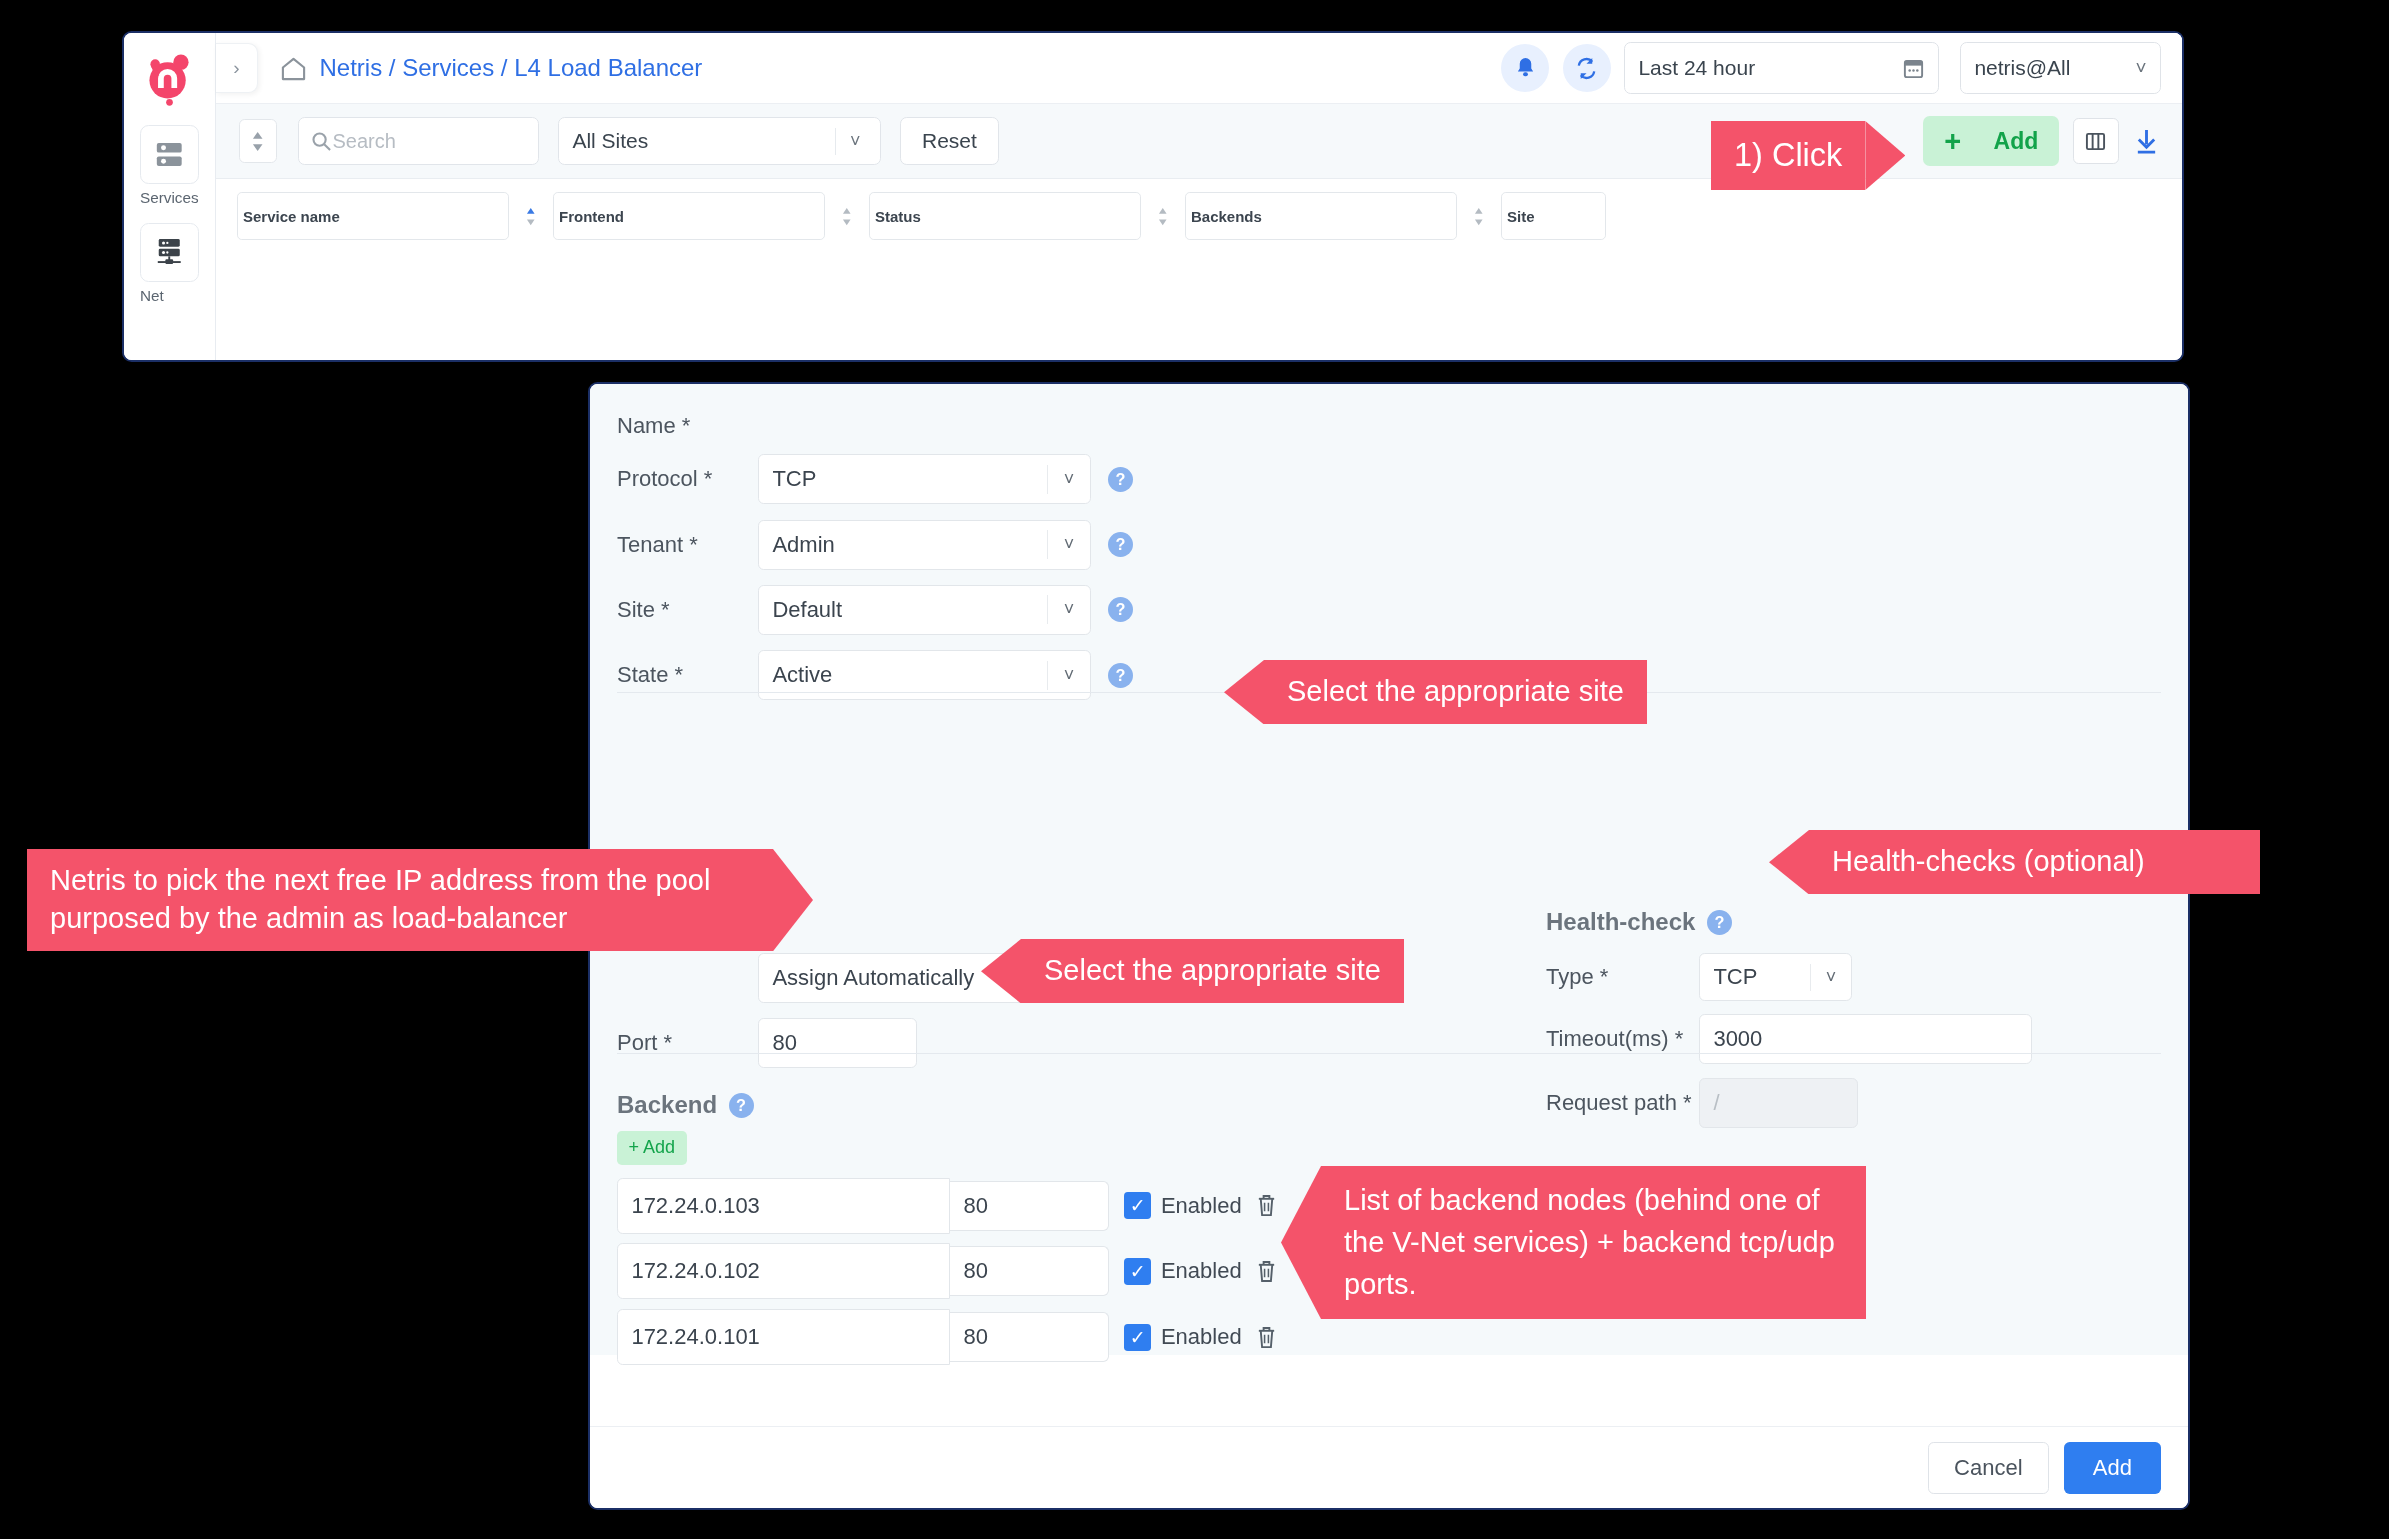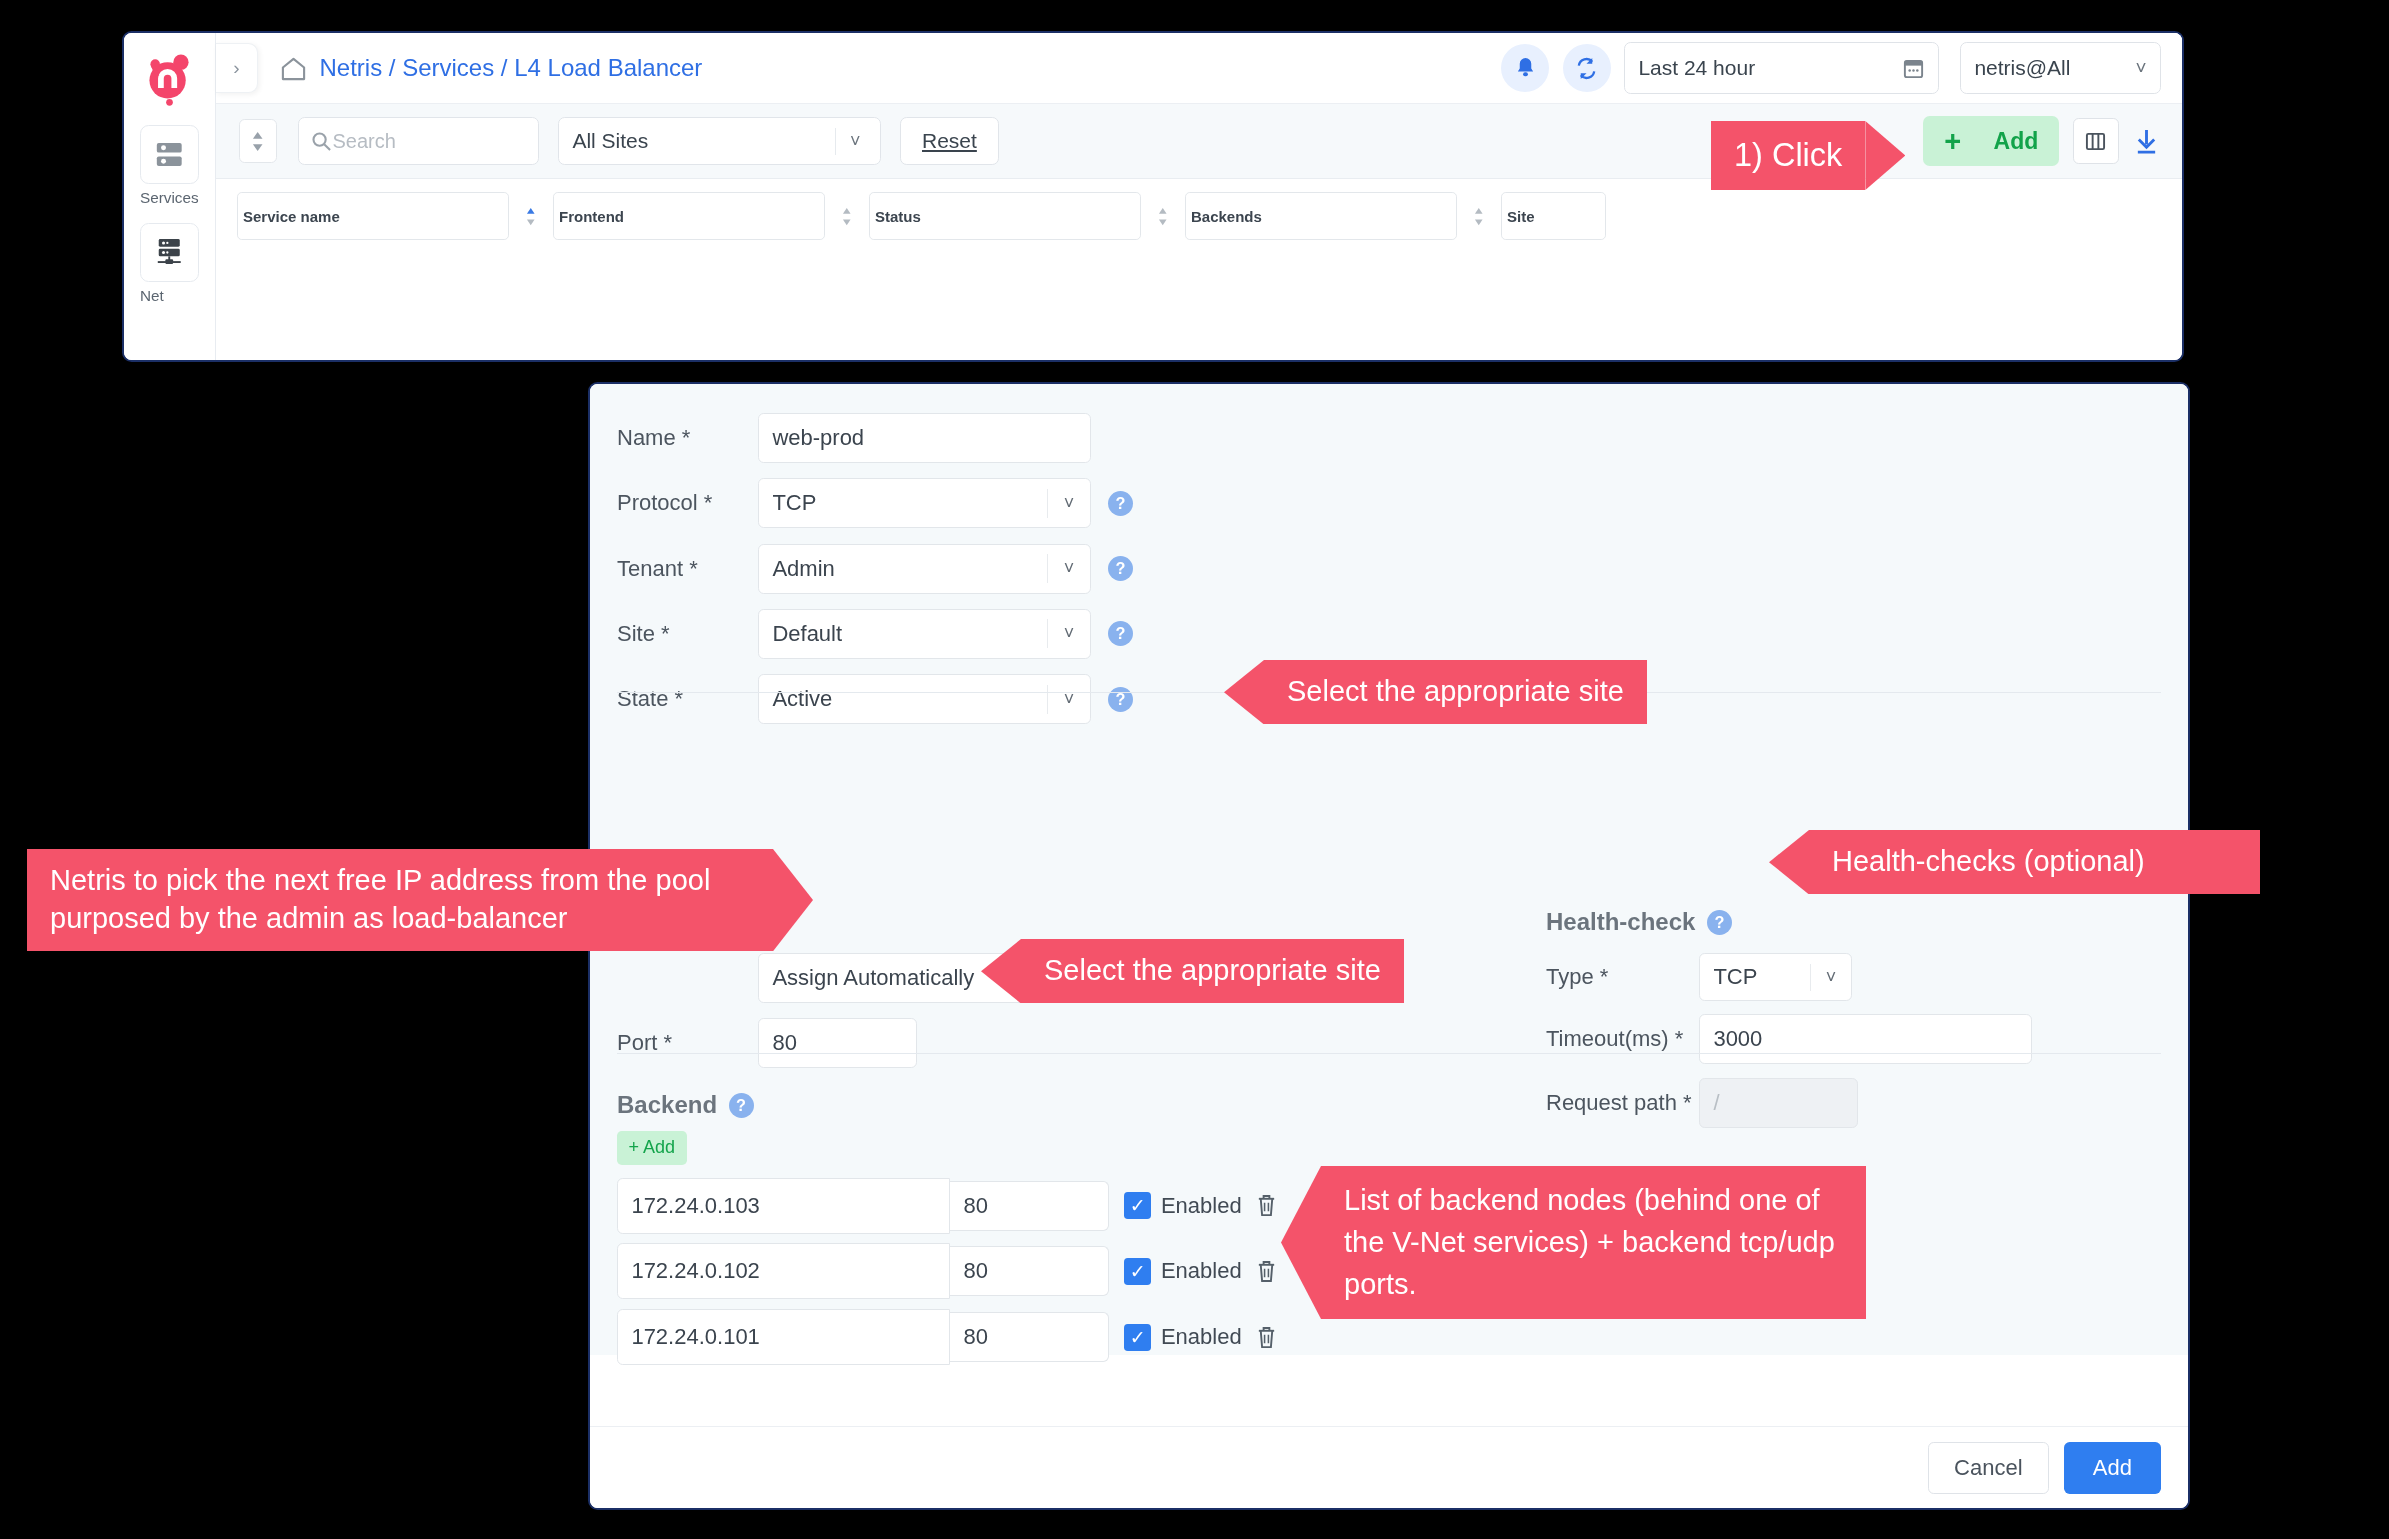--- a/index.html
+++ b/index.html
@@ -88,21 +88,21 @@
   .search-box input::placeholder { color: #b6bcc3; }
   .sites-select {
     width: 323px; height: 48px; border: 1px solid #e1e5ea; border-radius: 6.7px;
     background: #fff; display: flex; align-items: center; padding: 0 5.7px 0 13.4px;
     font-size: 21px; color: #3a444e; margin-right: 19px;
   }
   .sites-select .divider { margin-left: auto; width: 1px; height: 27px; background: #e6eaee; }
   .sites-select .chev { width: 38px; text-align: center; color: #6b747d; font-size: 18px; }
   .reset-btn {
     height: 48px; padding: 16px 21px; border: 1px solid #e1e5ea; border-radius: 6.7px;
-    background: #fff; font-size: 21px; color: #3a444e; display: flex; align-items: center; text-decoration: underline;
+    background: #fff; font-size: 21px; color: #3a444e; display: flex; align-items: center;
   }
   .filter-spacer { flex: 1; }
   .add-btn {
     height: 50px; background: #c9f2d6; border-radius: 6.7px;
     display: flex; align-items: center; gap: 32.5px; padding: 0 21px; margin-right: 13.4px;
   }
   .add-btn .plus { color: #12a34a; font-size: 29px; font-weight: bold; }
   .add-btn .lbl { color: #12a34a; font-size: 23px; font-weight: bold; }
   .cols-btn {
     width: 46px; height: 46px; border: 1px solid #dfe3e8; border-radius: 5.7px; background: #fff;
@@ -421,21 +421,20 @@
     <div class="co-arrow-r co-text" style="font-size:32.5px;">1) Click</div>
   </div>
 
   <div class="modal">
 
 
     <div class="modal-body">
 
       <div class="frow">
         <div class="flabel">Name *</div>
-        <div class="finput">web-prod</div>
       </div>
 
       <div class="frow">
         <div class="flabel">Protocol *</div>
         <div class="fselect">
           <span>TCP</span>
           <span class="divider"></span>
             <span class="chev">˅</span>
         </div>
         <div class="help-dot">?</div>

